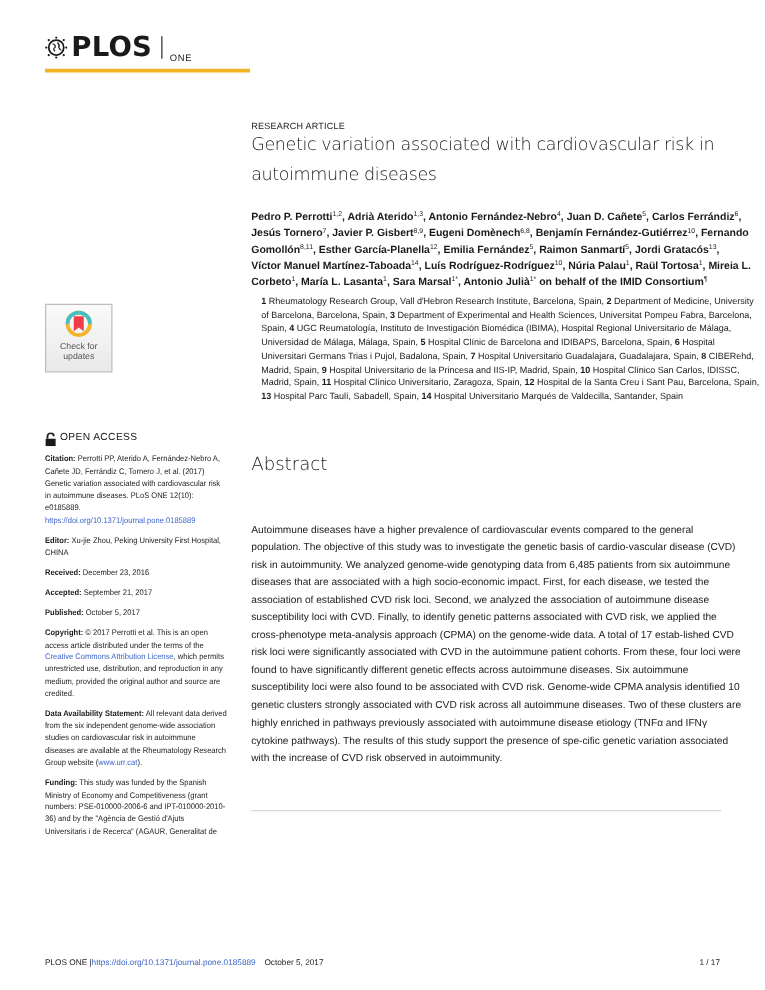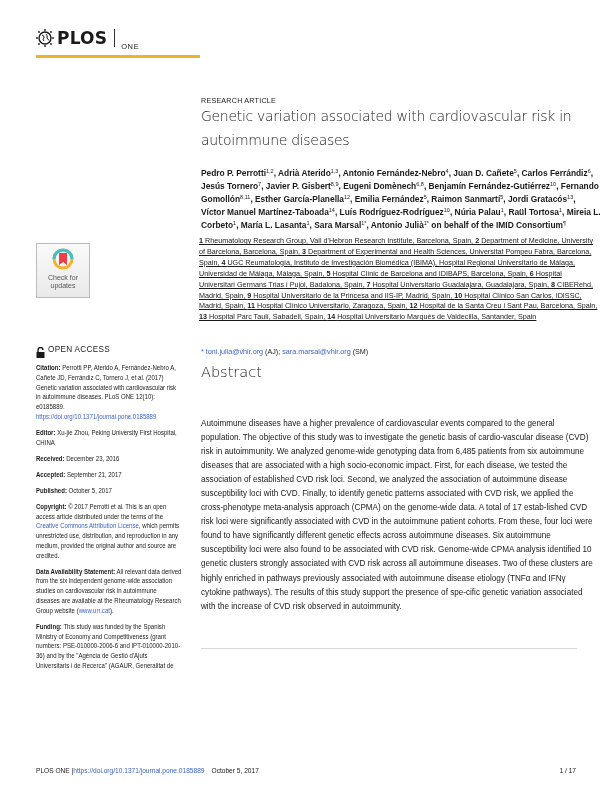--- a/index.html
+++ b/index.html
@@ -1,32 +1,32 @@
 <!DOCTYPE html>
 <html><head>
   <meta charset="utf-8">
   <style>
     html, body { margin: 0; padding: 0; background: #ffffff; }
     body { width: 612px; height: 792px; position: relative; overflow: hidden; font-family: "Liberation Sans", sans-serif; color: #1a1a1a; }
     a, .link { color: #3c63c9; text-decoration: none; }
 
     .logo { position: absolute; left: 36px; top: 27px; height: 22px; display: flex; align-items: center; }
     .logo .globe { width: 18px; height: 18px; position: relative; margin-right: 3px; }
-    .logo .word { font-family: "DejaVu Sans", sans-serif; font-weight: bold; font-size: 17px; letter-spacing: 0.2px; color: #1a1a1a; }
+    .logo .word { font-family: "DejaVu Sans", sans-serif; font-weight: bold; font-size: 22px; letter-spacing: 0.2px; color: #1a1a1a; }
     .logo .sep { width: 1px; height: 18px; background: #333; margin: 0 6px 0 7px; }
     .logo .one { font-size: 7.5px; letter-spacing: 0.6px; color: #1a1a1a; margin-top: 16px; }
     .header-rule { position: absolute; left: 36px; top: 55px; width: 164px; height: 3px; background: #f0b323; }
 
     .kicker { position: absolute; left: 201px; top: 96px; font-size: 7.2px; letter-spacing: 0.2px; color: #1a1a1a; }
     .title { position: absolute; left: 201px; top: 104px; width: 400px; font-family: "DejaVu Sans", sans-serif; font-weight: 300; font-size: 14px; line-height: 24px; color: #1a1a1a; margin: 0; letter-spacing: -0.3px; }
 
     .authors { position: absolute; left: 201px; top: 167px; width: 400px; font-size: 8.4px; line-height: 12.9px; font-weight: bold; color: #1a1a1a; }
     .authors sup { font-size: 5.5px; font-weight: normal; vertical-align: 3px; line-height: 0; }
 
-    .affil { position: absolute; left: 199px; top: 236px; width: 400px; font-size: 7.2px; line-height: 10.9px; color: #1a1a1a; text-decoration: underline; }
+    .affil { position: absolute; left: 209px; top: 236px; width: 400px; font-size: 7.2px; line-height: 10.9px; color: #1a1a1a; }
     .affil b { font-weight: bold; }
 
     .notes { position: absolute; left: 201px; top: 347px; width: 400px; font-size: 7.2px; line-height: 10.8px; }
 
     .abs-head { position: absolute; left: 201px; top: 364px; font-family: "DejaVu Sans", sans-serif; font-weight: 300; font-size: 14.5px; color: #1a1a1a; margin: 0; }
     .abs-body { position: absolute; left: 201px; top: 417px; width: 392px; font-size: 8.15px; line-height: 14.05px; color: #1a1a1a; margin: 0; }
     .abs-rule { position: absolute; left: 201px; top: 648px; width: 376px; height: 1px; background: #d8d8d8; }
 
     .crossmark { position: absolute; left: 36px; top: 243px; width: 54px; height: 55px; border: 1px solid #bcbcbc; background: linear-gradient(#fafafa, #e9e9e9); box-sizing: border-box; }
     .crossmark .ring { position: absolute; left: 15px; top: 4px; width: 22px; height: 22px; }
@@ -71,23 +71,20 @@
 <div class="header-rule"></div>
 
 <div class="kicker">RESEARCH ARTICLE</div>
 <h1 class="title">Genetic variation associated with cardiovascular risk in autoimmune diseases</h1>
 
 <div class="authors" id="authors"><span>Pedro P. Perrotti</span><sup>1,2</sup>, <span>Adrià Aterido</span><sup>1,3</sup>, <span>Antonio Fernández-Nebro</span><sup>4</sup>, <span>Juan D. Cañete</span><sup>5</sup>, <span>Carlos Ferrándiz</span><sup>6</sup>, <span>Jesús Tornero</span><sup>7</sup>, <span>Javier P. Gisbert</span><sup>8,9</sup>, <span>Eugeni Domènech</span><sup>6,8</sup>, <span>Benjamín Fernández-Gutiérrez</span><sup>10</sup>, <span>Fernando Gomollón</span><sup>8,11</sup>, <span>Esther García-Planella</span><sup>12</sup>, <span>Emilia Fernández</span><sup>5</sup>, <span>Raimon Sanmartí</span><sup>5</sup>, <span>Jordi Gratacós</span><sup>13</sup>, <span>Víctor Manuel Martínez-Taboada</span><sup>14</sup>, <span>Luís Rodríguez-Rodríguez</span><sup>10</sup>, <span>Núria Palau</span><sup>1</sup>, <span>Raül Tortosa</span><sup>1</sup>, <span>Mireia L. Corbeto</span><sup>1</sup>, <span>María L. Lasanta</span><sup>1</sup>, <span>Sara Marsal</span><sup>1*</sup>, <span>Antonio Julià</span><sup>1*</sup> <span>on behalf of the IMID Consortium</span><sup>¶</sup></div>
 
 <div class="affil" id="affils"><b>1 </b><span> Rheumatology Research Group, Vall d'Hebron Research Institute, Barcelona, Spain, </span><b>2 </b><span> Department of Medicine, University of Barcelona, Barcelona, Spain, </span><b>3 </b><span> Department of Experimental and Health Sciences, Universitat Pompeu Fabra, Barcelona, Spain, </span><b>4 </b><span> UGC Reumatología, Instituto de Investigación Biomédica (IBIMA), Hospital Regional Universitario de Málaga, Universidad de Málaga, Málaga, Spain, </span><b>5 </b><span> Hospital Clínic de Barcelona and IDIBAPS, Barcelona, Spain, </span><b>6 </b><span> Hospital Universitari Germans Trias i Pujol, Badalona, Spain, </span><b>7 </b><span> Hospital Universitario Guadalajara, Guadalajara, Spain, </span><b>8 </b><span> CIBERehd, Madrid, Spain, </span><b>9 </b><span> Hospital Universitario de la Princesa and IIS-IP, Madrid, Spain, </span><b>10 </b><span> Hospital Clínico San Carlos, IDISSC, Madrid, Spain, </span><b>11 </b><span> Hospital Clínico Universitario, Zaragoza, Spain, </span><b>12 </b><span> Hospital de la Santa Creu i Sant Pau, Barcelona, Spain, </span><b>13 </b><span> Hospital Parc Taulí, Sabadell, Spain, </span><b>14 </b><span> Hospital Universitario Marqués de Valdecilla, Santander, Spain </span></div>
 
 <div class="notes">
-  <div>
-    <span class="link">* </span><a class="link">toni.julia@vhir.org</a><span> (AJ); </span><a class="link">sara.marsal@vhir.org</a><span> (SM)</span>
-  </div>
 </div>
 
 <h2 class="abs-head">Abstract</h2>
 <p class="abs-body">Autoimmune diseases have a higher prevalence of cardiovascular events compared to the general population. The objective of this study was to investigate the genetic basis of cardio-vascular disease (CVD) risk in autoimmunity. We analyzed genome-wide genotyping data from 6,485 patients from six autoimmune diseases that are associated with a high socio-economic impact. First, for each disease, we tested the association of established CVD risk loci. Second, we analyzed the association of autoimmune disease susceptibility loci with CVD. Finally, to identify genetic patterns associated with CVD risk, we applied the cross-phenotype meta-analysis approach (CPMA) on the genome-wide data. A total of 17 estab-lished CVD risk loci were significantly associated with CVD in the autoimmune patient cohorts. From these, four loci were found to have significantly different genetic effects across autoimmune diseases. Six autoimmune susceptibility loci were also found to be associated with CVD risk. Genome-wide CPMA analysis identified 10 genetic clusters strongly associated with CVD risk across all autoimmune diseases. Two of these clusters are highly enriched in pathways previously associated with autoimmune disease etiology (TNFα and IFNγ cytokine pathways). The results of this study support the presence of spe-cific genetic variation associated with the increase of CVD risk observed in autoimmunity.</p>
 <div class="abs-rule"></div>
 
 <div class="crossmark">
   <span class="ring">
     <svg width="22" height="22" viewBox="0 0 22 22">
       <circle cx="11" cy="11" r="9" fill="none" stroke="#f3b32c" stroke-width="3"></circle>

